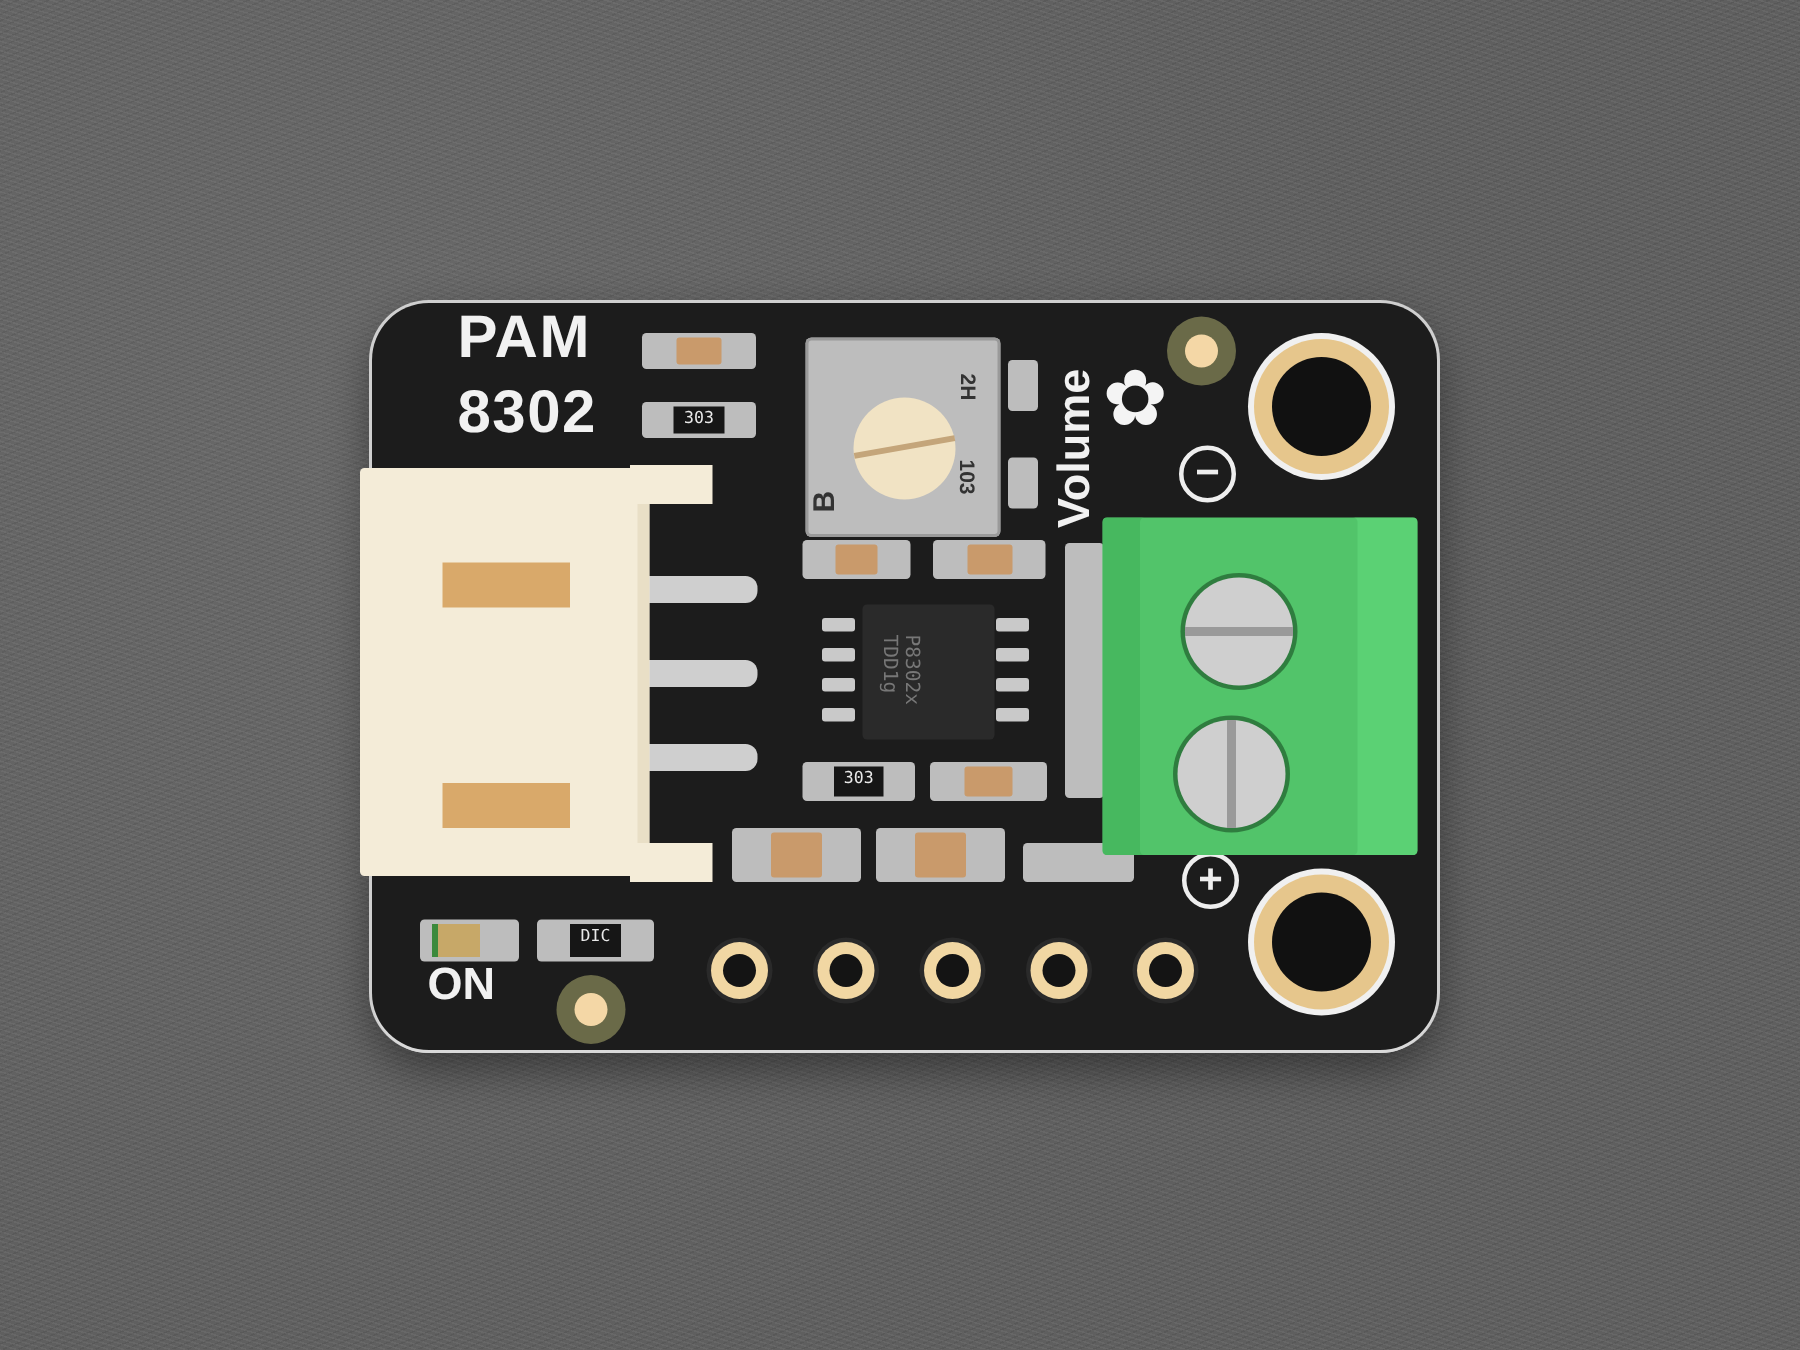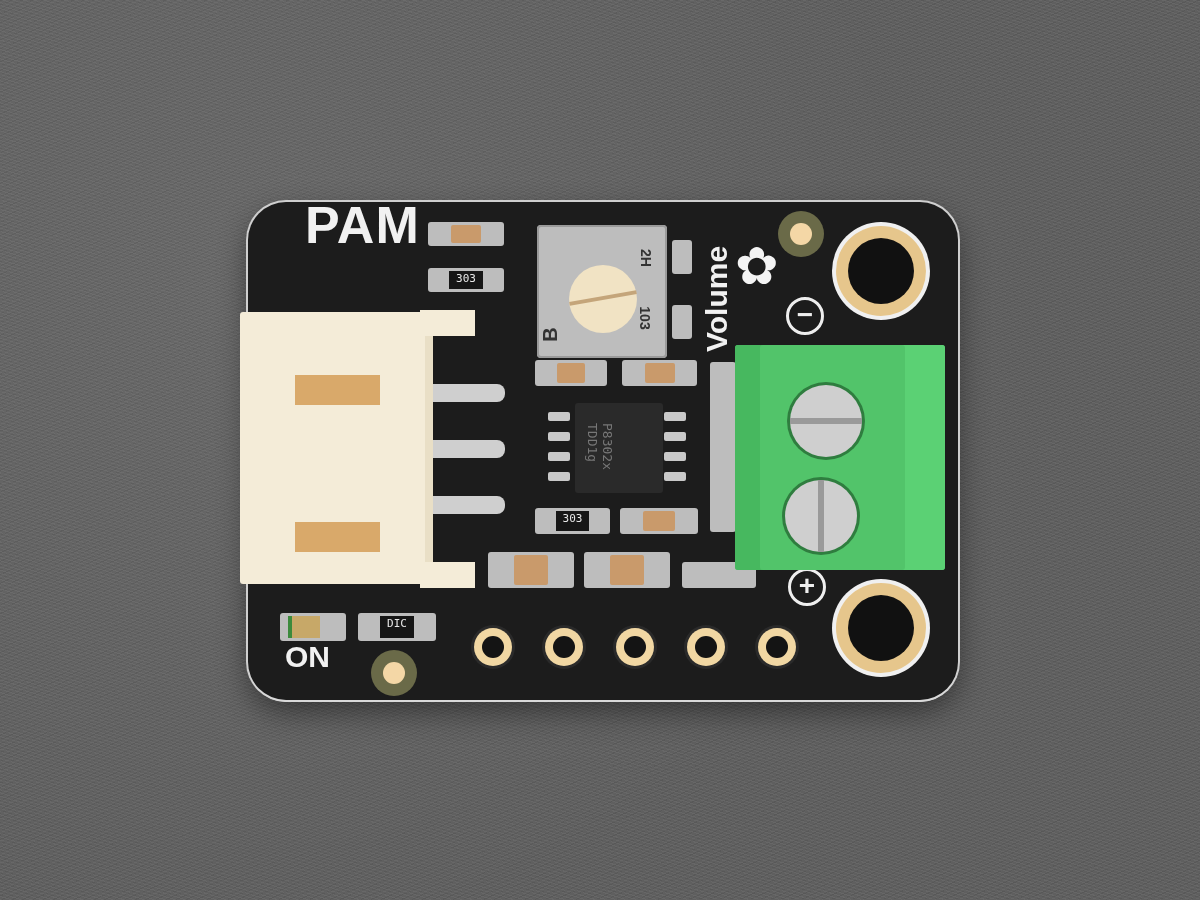--- a/index.html
+++ b/index.html
@@ -7,21 +7,21 @@
     background:#5f5f5f;
     background-image:
       radial-gradient(circle at 20% 30%, rgba(255,255,255,0.06) 0, transparent 60%),
       repeating-linear-gradient(17deg, rgba(255,255,255,0.05) 0 1px, transparent 1px 3px),
       repeating-linear-gradient(-23deg, rgba(0,0,0,0.08) 0 1px, transparent 1px 4px);
     font-family:"Liberation Sans", sans-serif;}
   .abs{position:absolute;}
   .board{left:248px;top:202px;width:710px;height:498px;background:#1c1c1c;border-radius:38px;
     box-shadow:0 2px 0 #d9d9d9, 0 0 0 2px #cfcfcf, 0 12px 30px rgba(0,0,0,.45);}
   .silk{color:#f1f1f1;font-weight:bold;}
-  .title{left:305px;top:200px;font-size:52px;line-height:50px;letter-spacing:1px;}
+  .title{left:305px;top:200px;font-size:40px;line-height:50px;letter-spacing:1px;}
   .on{left:285px;top:640px;font-size:30px;}
   .vol{left:660px;top:270px;font-size:30px;transform:rotate(-90deg);transform-origin:left top;}
   .smd{background:#bdbdbd;border-radius:3px;}
   .smd .body{position:absolute;top:3px;bottom:3px;left:30%;right:30%;background:#c99a6b;border-radius:2px;}
   .res{background:#bdbdbd;border-radius:3px;}
   .res .code{position:absolute;left:28%;right:28%;top:3px;bottom:3px;background:#161616;color:#e8e8e8;font-size:11px;text-align:center;line-height:16px;font-family:"DejaVu Sans Mono",monospace;}
   .pot{left:537px;top:225px;width:130px;height:133px;background:#bdbdbd;border-radius:4px;box-shadow:inset 0 0 0 2px #9a9a9a;}
   .pot .knob{position:absolute;left:32px;top:40px;width:68px;height:68px;border-radius:50%;background:#f1e3c4;}
   .pot .slot{position:absolute;left:0;right:0;top:31px;height:4px;background:#c4a57a;transform:rotate(-10deg);}
   .pot .lbl{position:absolute;font-size:14px;color:#333;font-weight:bold;}
@@ -43,20 +43,21 @@
   .led{background:#bdbdbd;border-radius:3px;}
   .led .body{position:absolute;left:8px;top:3px;width:28px;bottom:3px;background:#c7a868;border-left:4px solid #3c8a3c;}
 </style>
 </head>
 <body>
 
 <div class="abs board"></div>
 
 <div class="abs silk title">
   <div>PAM</div>
+  <div>8302</div>
 </div>
 
 <div class="abs smd" style="left:428px;top:222px;width:76px;height:24px;">
     <div class="body"></div>
   </div>
 <div class="abs res" style="left:428px;top:268px;width:76px;height:24px;">
     <div class="code">303</div>
   </div>
 
 <div class="abs pot">

